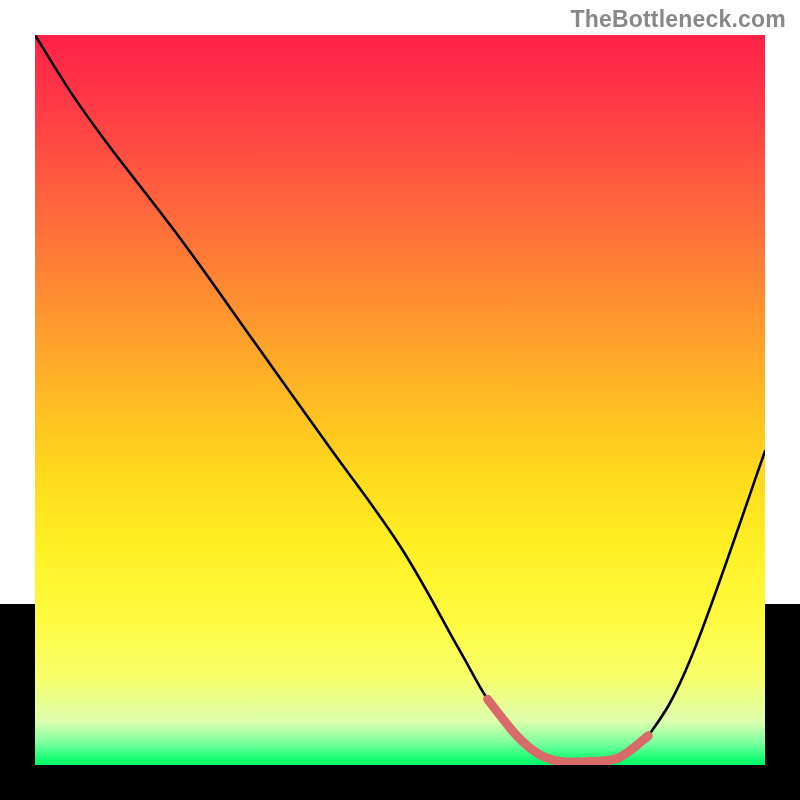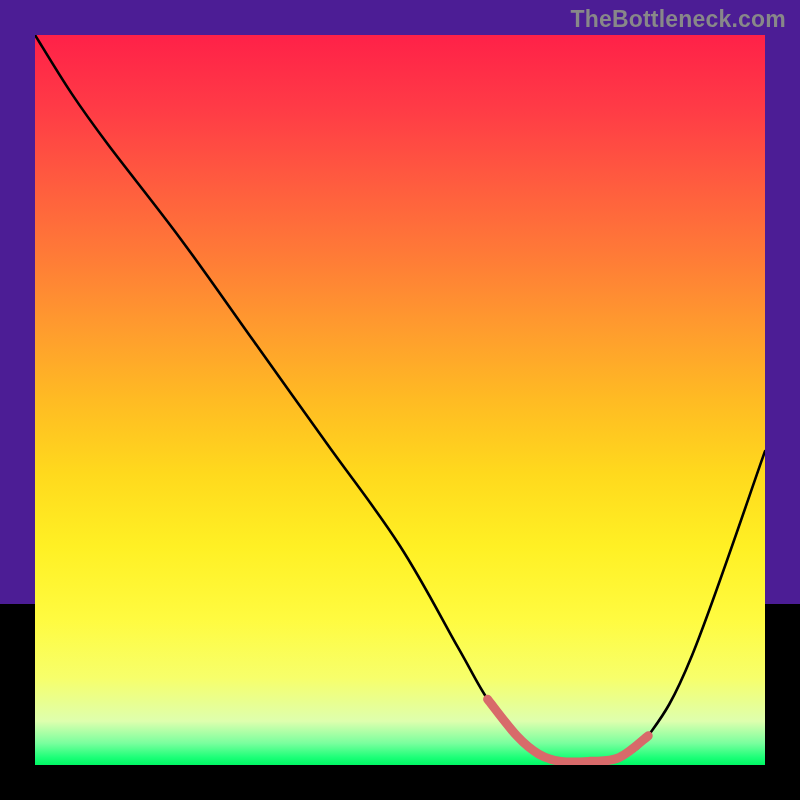--- a/index.html
+++ b/index.html
@@ -1,21 +1,21 @@
 <!DOCTYPE html>
 <html><head>
 <meta charset="utf-8">
 <style>
   * { margin: 0; padding: 0; box-sizing: border-box; }
   html, body { width: 800px; height: 800px; background: #000; overflow: hidden; }
   .container {
     width: 800px;
     height: 604px;
     position: relative;
-    background: #4c1d95;
+    background: #ffffff;
   }
   .watermark {
     position: absolute;
     top: 6px;
     right: 14px;
     color: #888889;
     font-family: Arial, Helvetica, sans-serif;
     font-size: 23px;
     font-weight: bold;
     letter-spacing: 0.2px;

